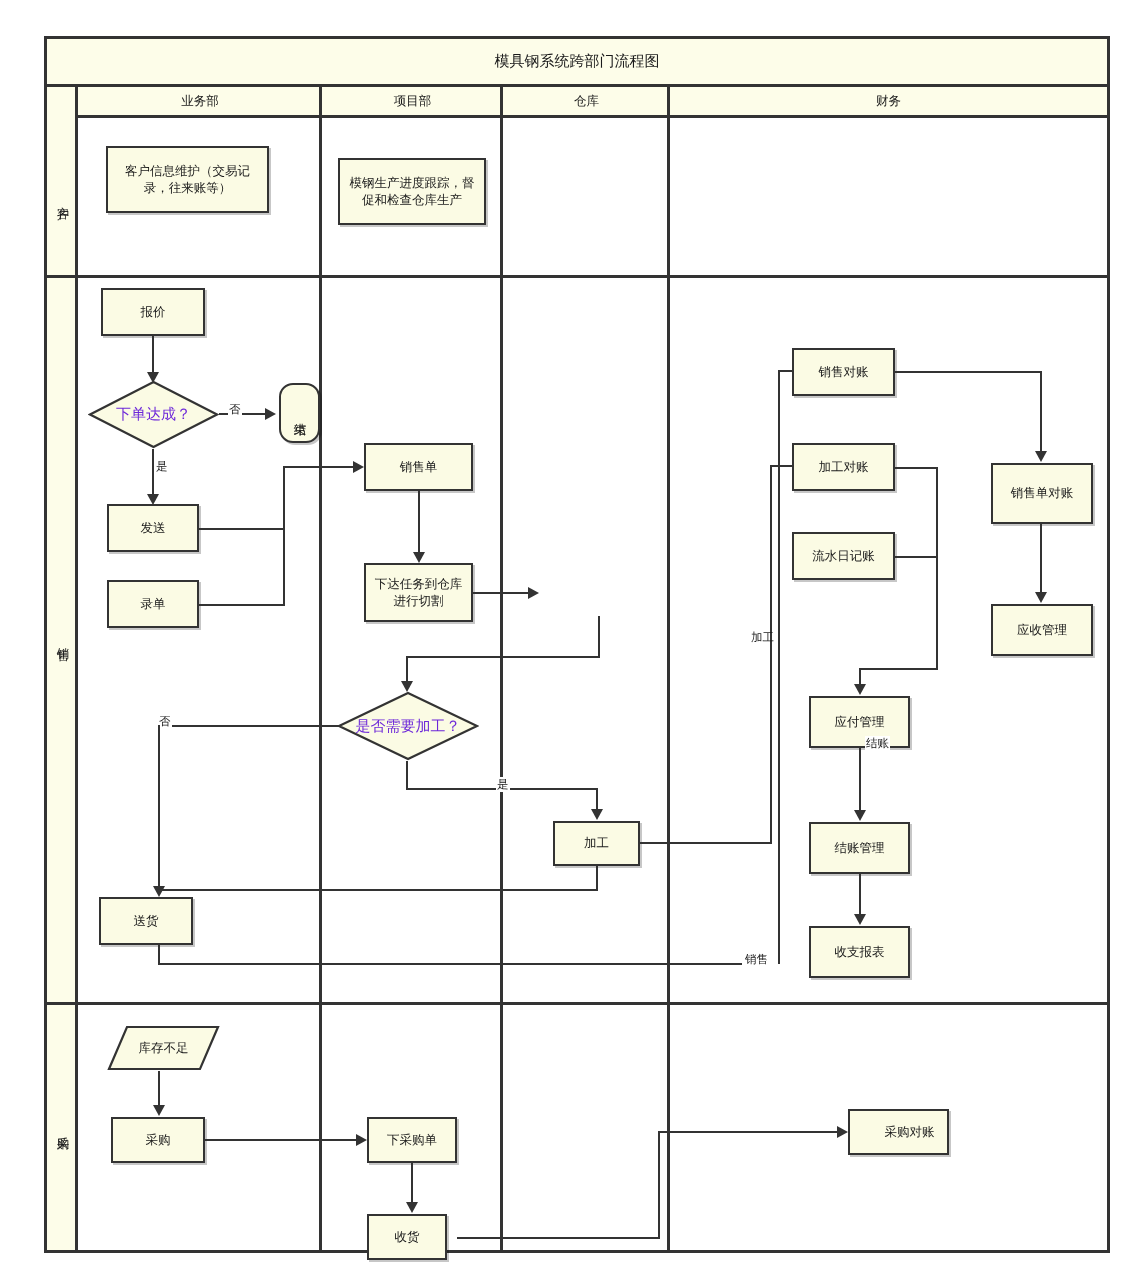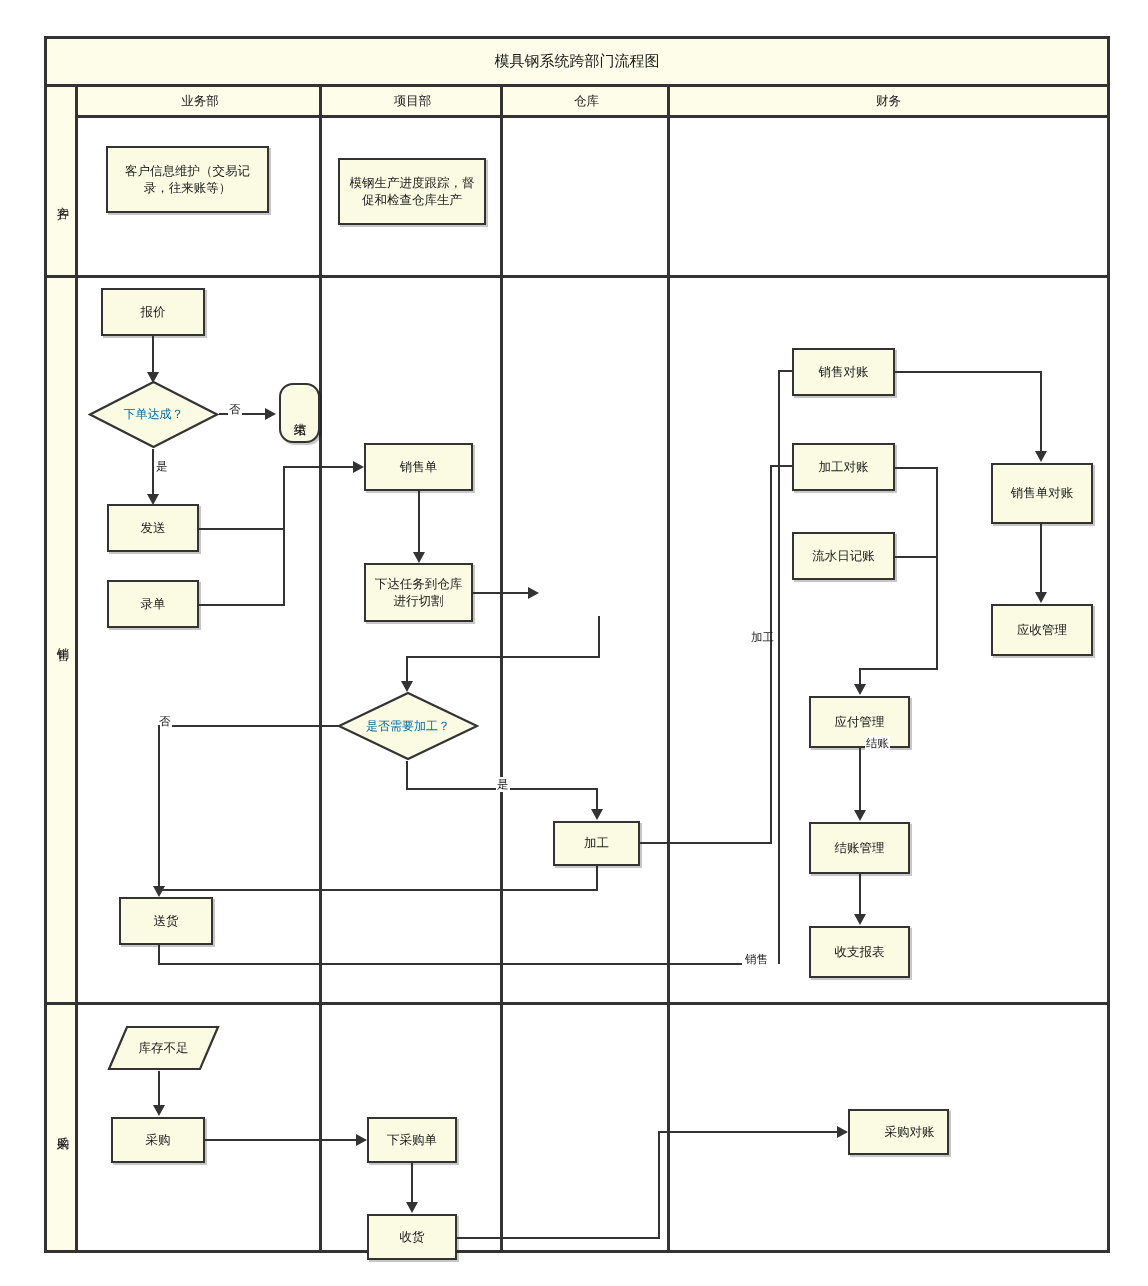--- a/index.html
+++ b/index.html
@@ -95,22 +95,22 @@
   .shape.term {
     border-radius: 14px;
   }
   .shape.term span {
     writing-mode: vertical-rl;
     text-orientation: upright;
   }
   .diamond {
     position: absolute;
     display: flex; align-items: center; justify-content: center;
-    font-size: 12px;
-    color: #0369a1;
+    font-size: 15px;
+    color: #6d28d9;
   }
   .diamond .dbg {
     position: absolute; left: 0; top: 0; width: 100%; height: 100%;
   }
   .diamond .dtxt { position: relative; z-index: 2; white-space: nowrap; }
   .para { position: absolute; }
   .para .ptxt {
     position: absolute; left: 0; top: 0; width: 100%; height: 100%;
     display: flex; align-items: center; justify-content: center;
     font-size: 12.5px; color: #1a1a1a; z-index: 2;
@@ -258,21 +258,21 @@
 
     <div class="cv" style="left:549px;top:827px;height:25px;"></div>
     <div class="ch" style="left:111px;top:850px;width:440px;"></div>
 
     <div class="ch" style="left:593px;top:803px;width:132px;"></div>
     <div class="cv" style="left:723px;top:426px;height:379px;"></div>
     <div class="ch" style="left:723px;top:426px;width:47px;"></div>
     <div class="arrow right" style="left:767px;top:421px;"></div>
     <div class="edge-label" style="left:703px;top:592px;width:14px;line-height:1.1;text-align:center;">加工</div>
 
-    <div class="shape" style="left:72px;top:858px;width:94px;height:48px;">
+    <div class="shape" style="left:52px;top:858px;width:94px;height:48px;">
       <span>送货</span>
     </div>
 
     <div class="cv" style="left:111px;top:906px;height:20px;"></div>
     <div class="ch" style="left:111px;top:924px;width:584px;"></div>
     <div class="edge-label" style="left:697px;top:913px;">销售</div>
     <div class="cv" style="left:731px;top:331px;height:594px;"></div>
     <div class="ch" style="left:731px;top:331px;width:39px;"></div>
     <div class="arrow right" style="left:767px;top:326px;"></div>
 
@@ -338,21 +338,21 @@
     </div>
     <div class="ch" style="left:158px;top:1100px;width:154px;"></div>
     <div class="arrow right" style="left:309px;top:1095px;"></div>
 
     <div class="shape" style="left:320px;top:1078px;width:90px;height:46px;">
       <span>下采购单</span>
     </div>
     <div class="cv" style="left:364px;top:1124px;height:44px;"></div>
     <div class="arrow down" style="left:359px;top:1163px;"></div>
 
-    <div class="shape" style="left:320px;top:1175px;width:90px;height:46px;">
+    <div class="shape" style="left:320px;top:1175px;width:80px;height:46px;">
       <span>收货</span>
     </div>
 
     <div class="ch" style="left:410px;top:1198px;width:203px;"></div>
     <div class="cv" style="left:611px;top:1092px;height:108px;"></div>
     <div class="ch" style="left:611px;top:1092px;width:182px;"></div>
     <div class="arrow right" style="left:790px;top:1087px;"></div>
 
     <div class="shape" style="left:801px;top:1070px;width:101px;height:46px;padding-left:22px;">
       <span>采购对账</span>

